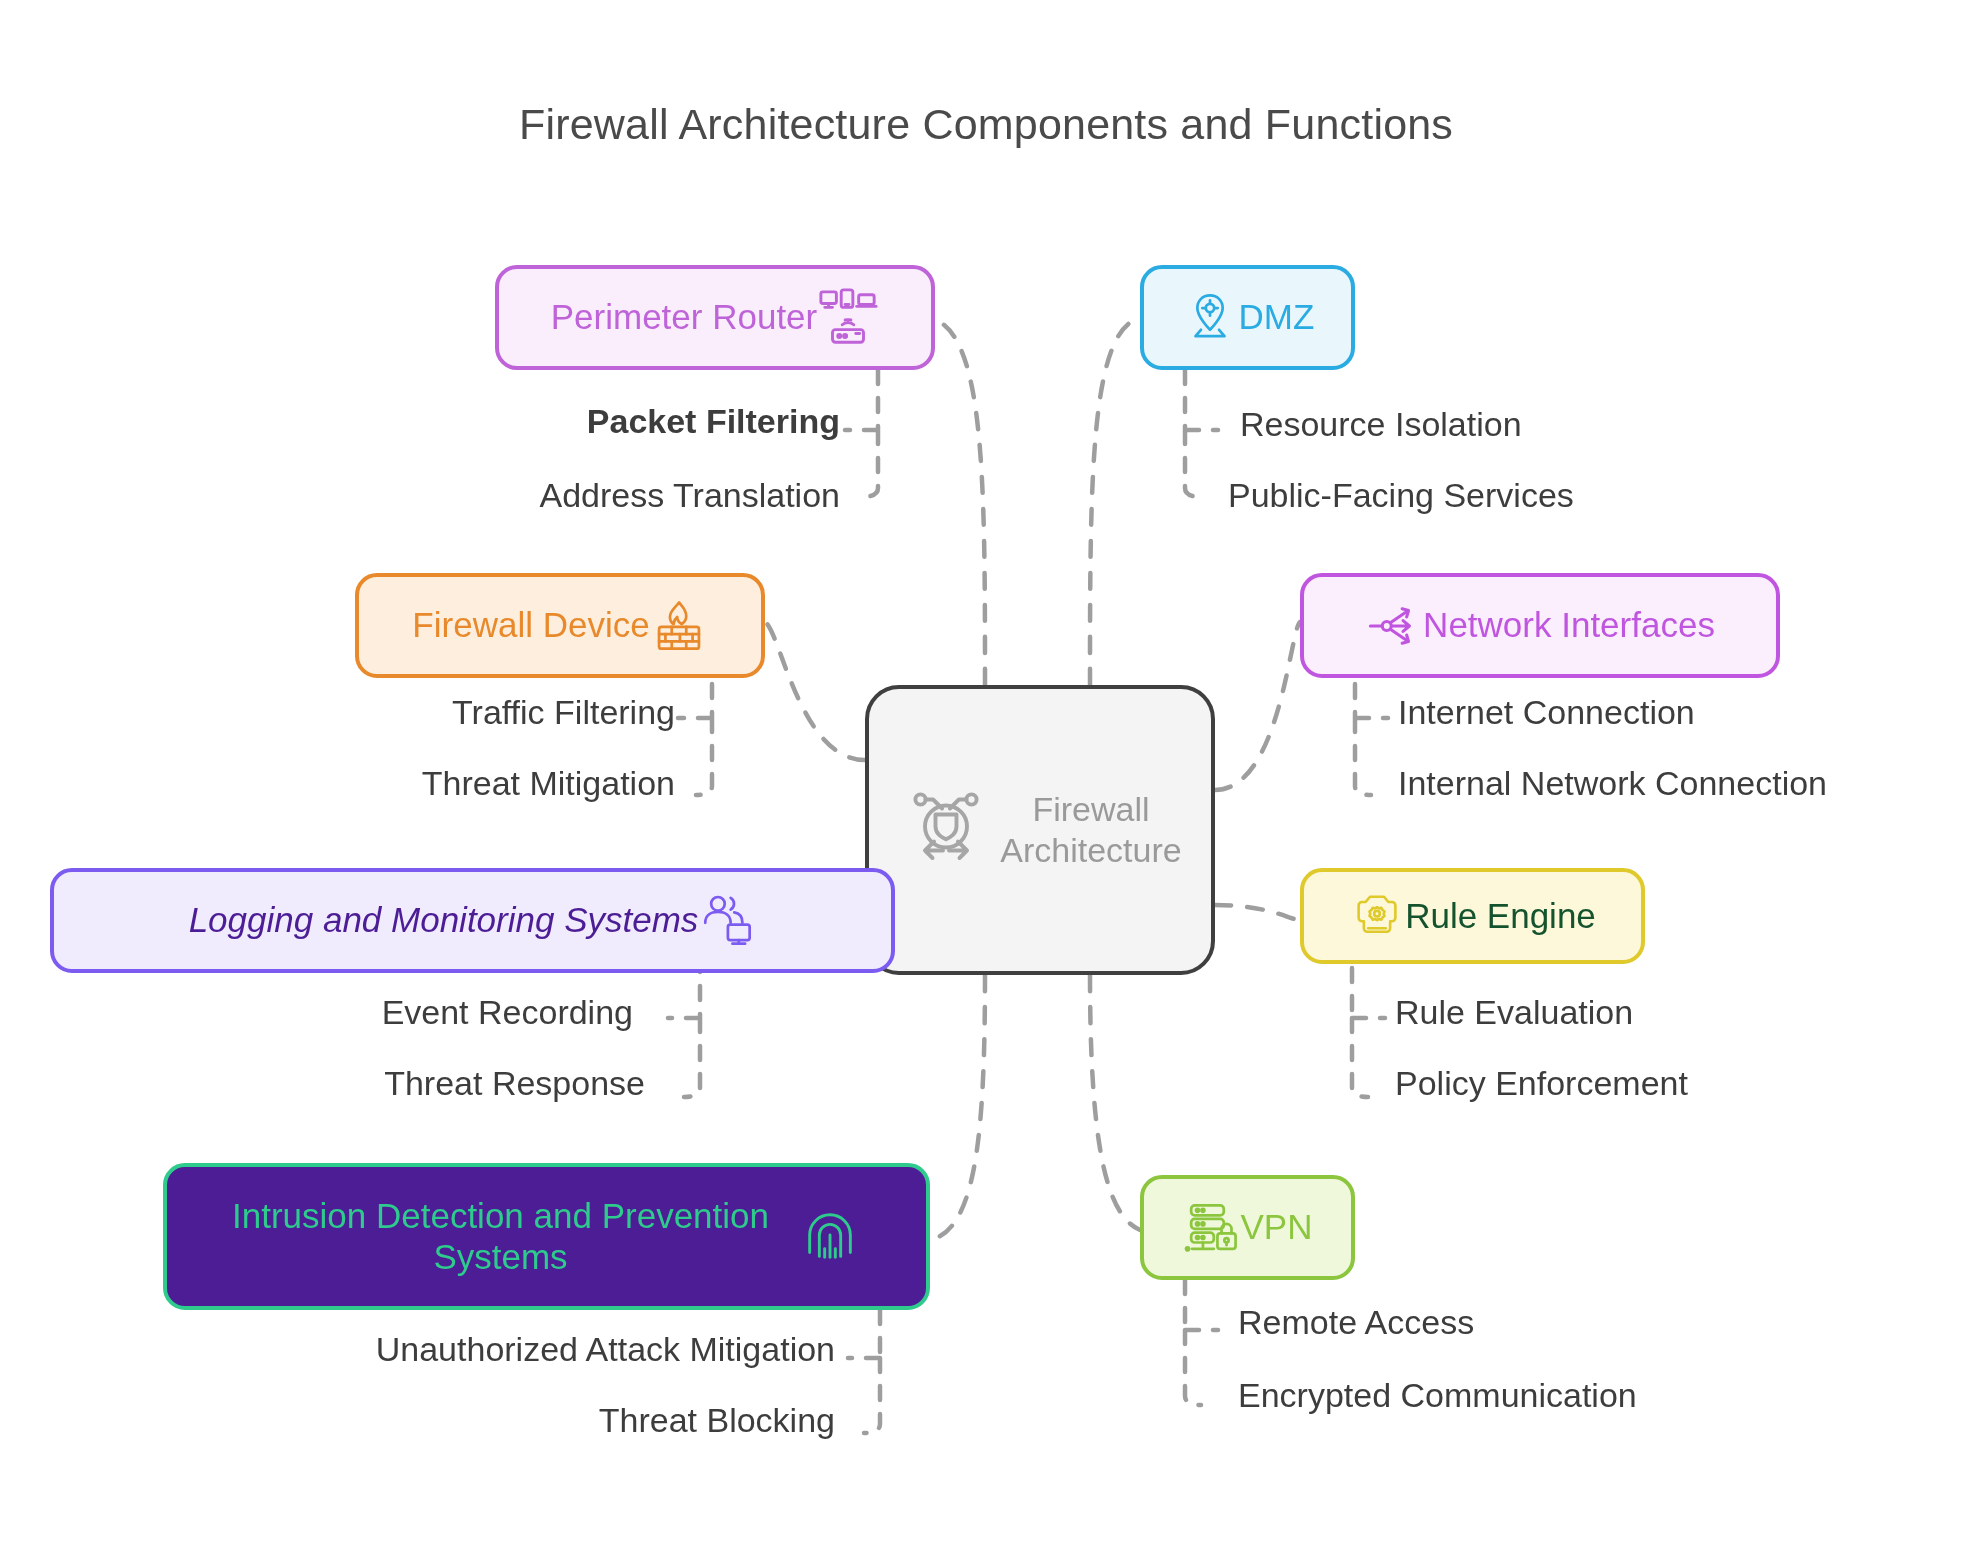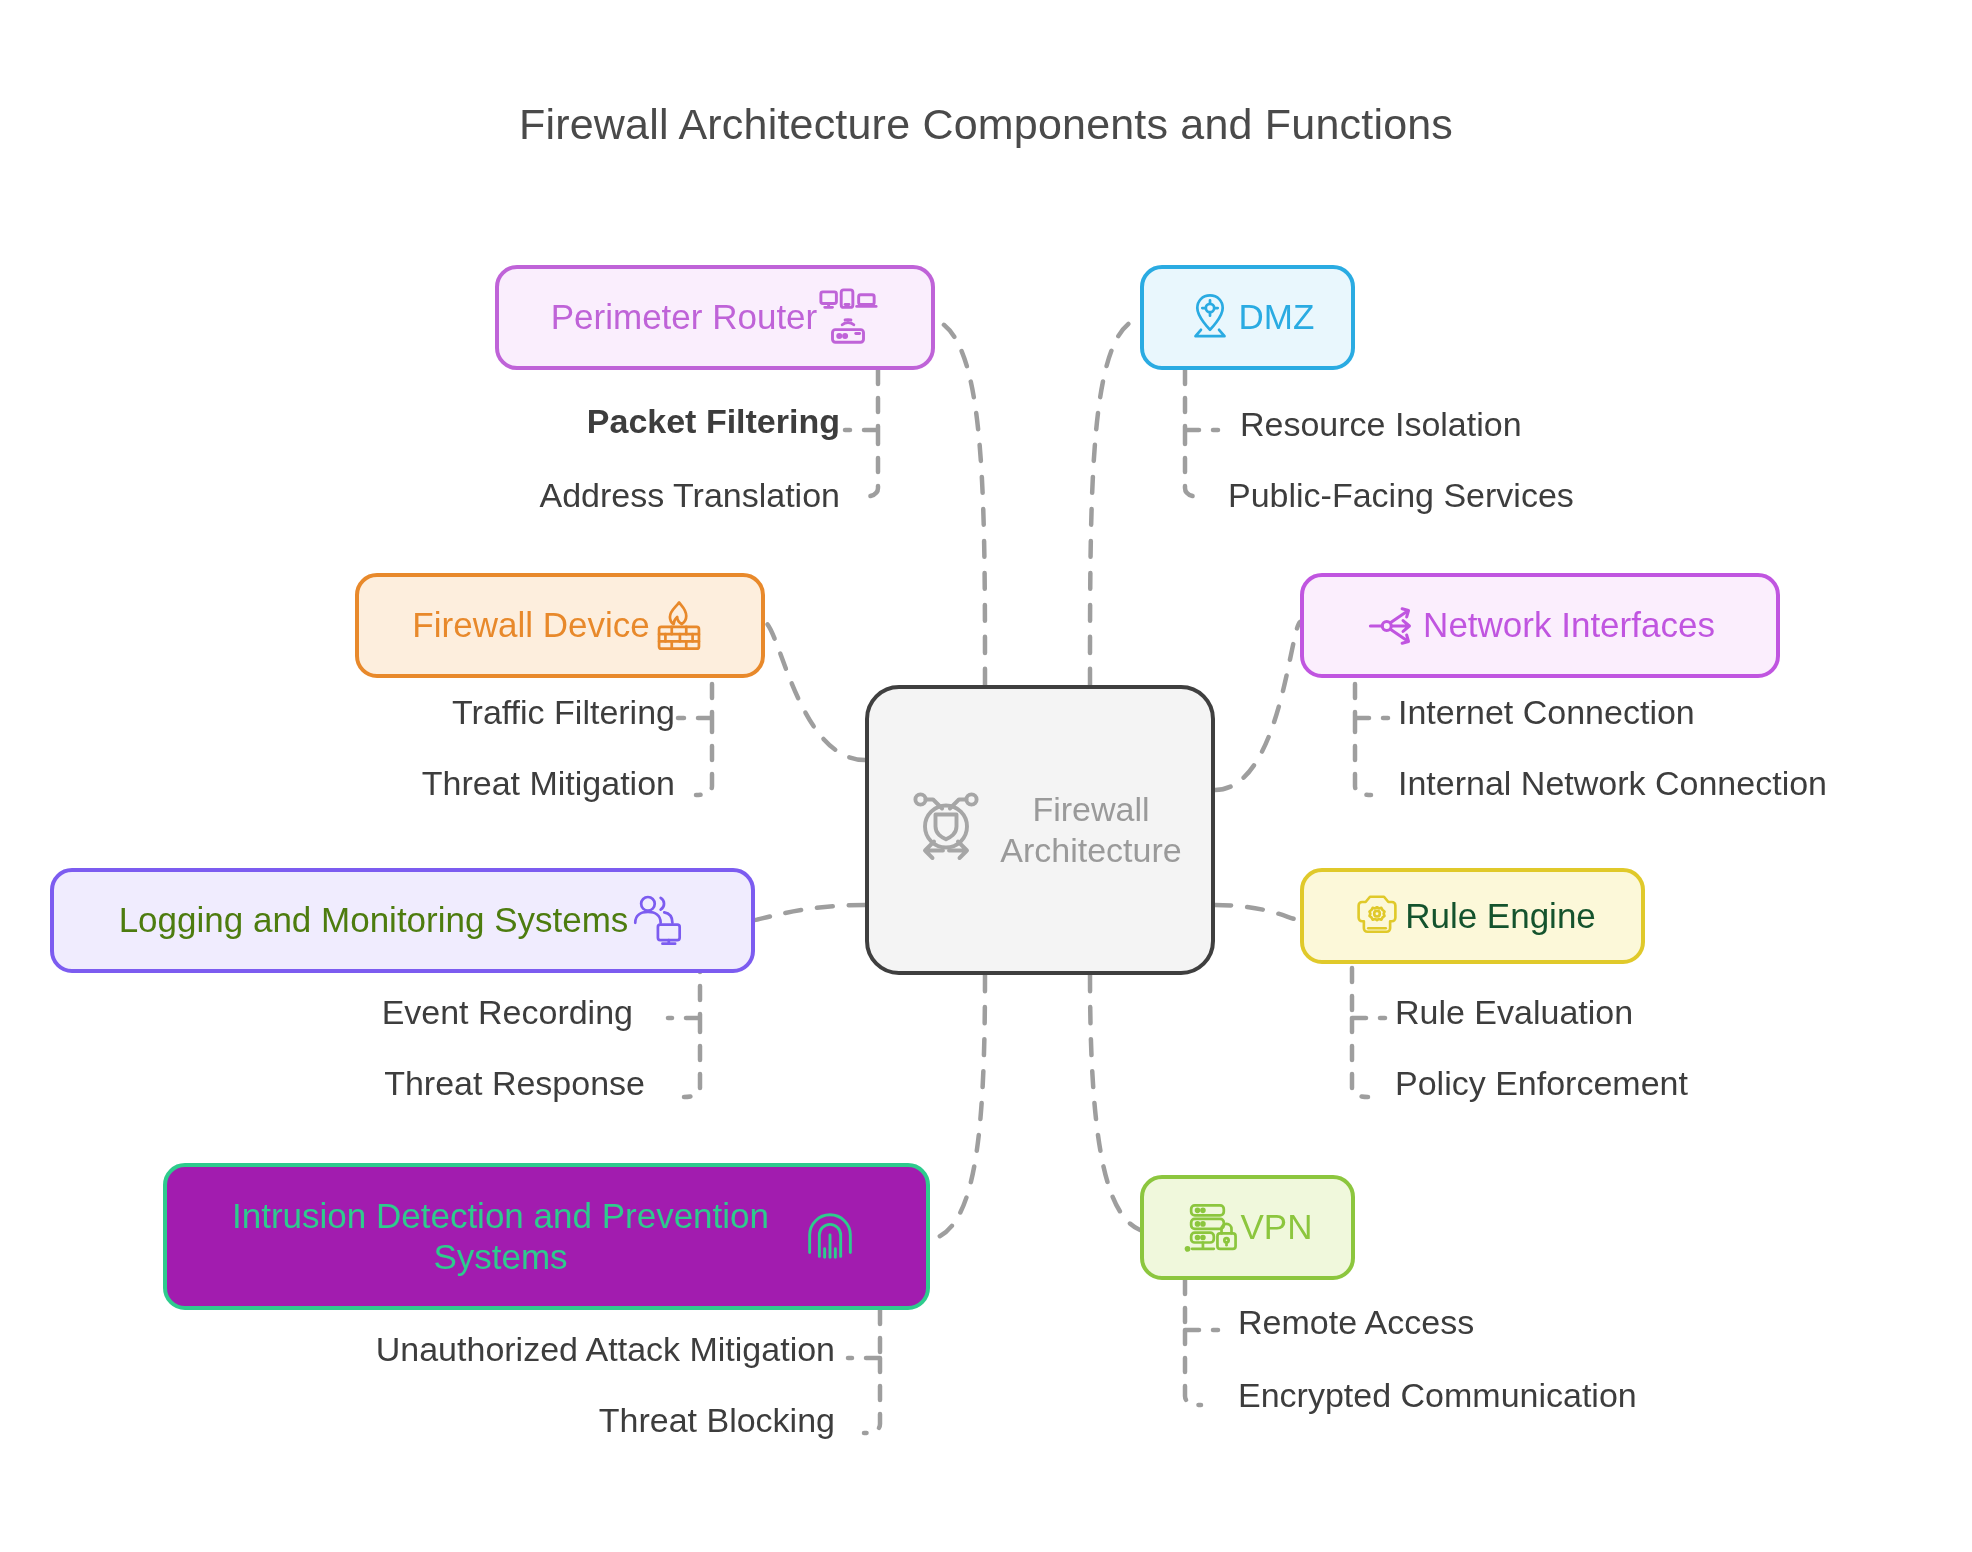--- a/index.html
+++ b/index.html
@@ -189,21 +189,21 @@
         <path d="M29 32 h20 M42 26 l7 6 l-7 6"></path>
         <path d="M28 28.5 l19 -13 M41 13 l7 2 l-2 7"></path>
         <path d="M28 35.5 l19 13 M41 51 l7 -2 l-2 -7"></path>
       </svg>
     </span>
     <span class="ntext">Network Interfaces</span>
   </div>
   <div class="leaf l" style="left:1398px;top:695px;width:560px;">Internet Connection</div>
   <div class="leaf l" style="left:1398px;top:766px;width:575px;">Internal Network Connection</div>
 
-  <div class="node" style="left:50px;top:868px;width:705px;height:105px;border-color:#7c5cf0;background:#f0ecfe;color:#4d7c0f;">
+  <div class="node" style="left:50px;top:868px;width:845px;height:105px;border-color:#7c5cf0;background:#f0ecfe;color:#4c1d95;font-style:italic;">
     <span class="ntext">Logging and Monitoring Systems</span>
     <span class="nicon">
       <svg width="58" height="58" viewBox="0 0 64 64" fill="none" stroke="#7c5cf0" stroke-width="3" stroke-linecap="round" stroke-linejoin="round">
         <circle cx="22" cy="13" r="7.5"></circle>
         <path d="M8 34 c0 -8 6 -12 14 -12 c8 0 14 4 14 12"></path>
         <path d="M36 6.5 a7.5 7.5 0 0 1 0 13"></path>
         <path d="M40 22.5 c6 1 9 5 9 11.5"></path>
         <rect x="33" y="36" width="24" height="17" rx="2.5"></rect>
         <path d="M45 53 v4 M38 57 h14"></path>
       </svg>
@@ -219,21 +219,21 @@
         <path d="M22 46 h20"></path>
         <path d="M32 22 l2.4 1.4 l2.6 -.8 l1.4 2.6 l2.2 1.6 l-1 2.6 l1 2.6 l-2.2 1.6 l-1.4 2.6 l-2.6 -.8 l-2.4 1.4 l-2.4 -1.4 l-2.6 .8 l-1.4 -2.6 l-2.2 -1.6 l1 -2.6 l-1 -2.6 l2.2 -1.6 l1.4 -2.6 l2.6 .8 z"></path>
         <circle cx="32" cy="29.4" r="3.2"></circle>
       </svg>
     </span>
     <span class="ntext">Rule Engine</span>
   </div>
   <div class="leaf l" style="left:1395px;top:995px;width:540px;">Rule Evaluation</div>
   <div class="leaf l" style="left:1395px;top:1066px;width:555px;">Policy Enforcement</div>
 
-  <div class="node" style="left:163px;top:1163px;width:767px;height:147px;border-color:#2ecb8d;background:#a21caf;color:#2ecb8d;gap:30px;">
+  <div class="node" style="left:163px;top:1163px;width:767px;height:147px;border-color:#2ecb8d;background:#4c1d95;color:#2ecb8d;gap:30px;">
     <span class="ntext">Intrusion Detection and Prevention
 Systems</span>
     <span class="nicon">
       <svg width="62" height="62" viewBox="0 0 64 64" fill="none" stroke="#2ecb8d" stroke-width="3" stroke-linecap="round" stroke-linejoin="round">
         <path d="M11 48 v-18 a21 21 0 0 1 42 0 v18"></path>
         <path d="M21 52 v-22 a11 11 0 0 1 22 0 v22"></path>
         <path d="M32 53 v-23"></path>
         <path d="M26.5 53 v-9"></path>
         <path d="M37.5 53 v-9"></path>
       </svg>

